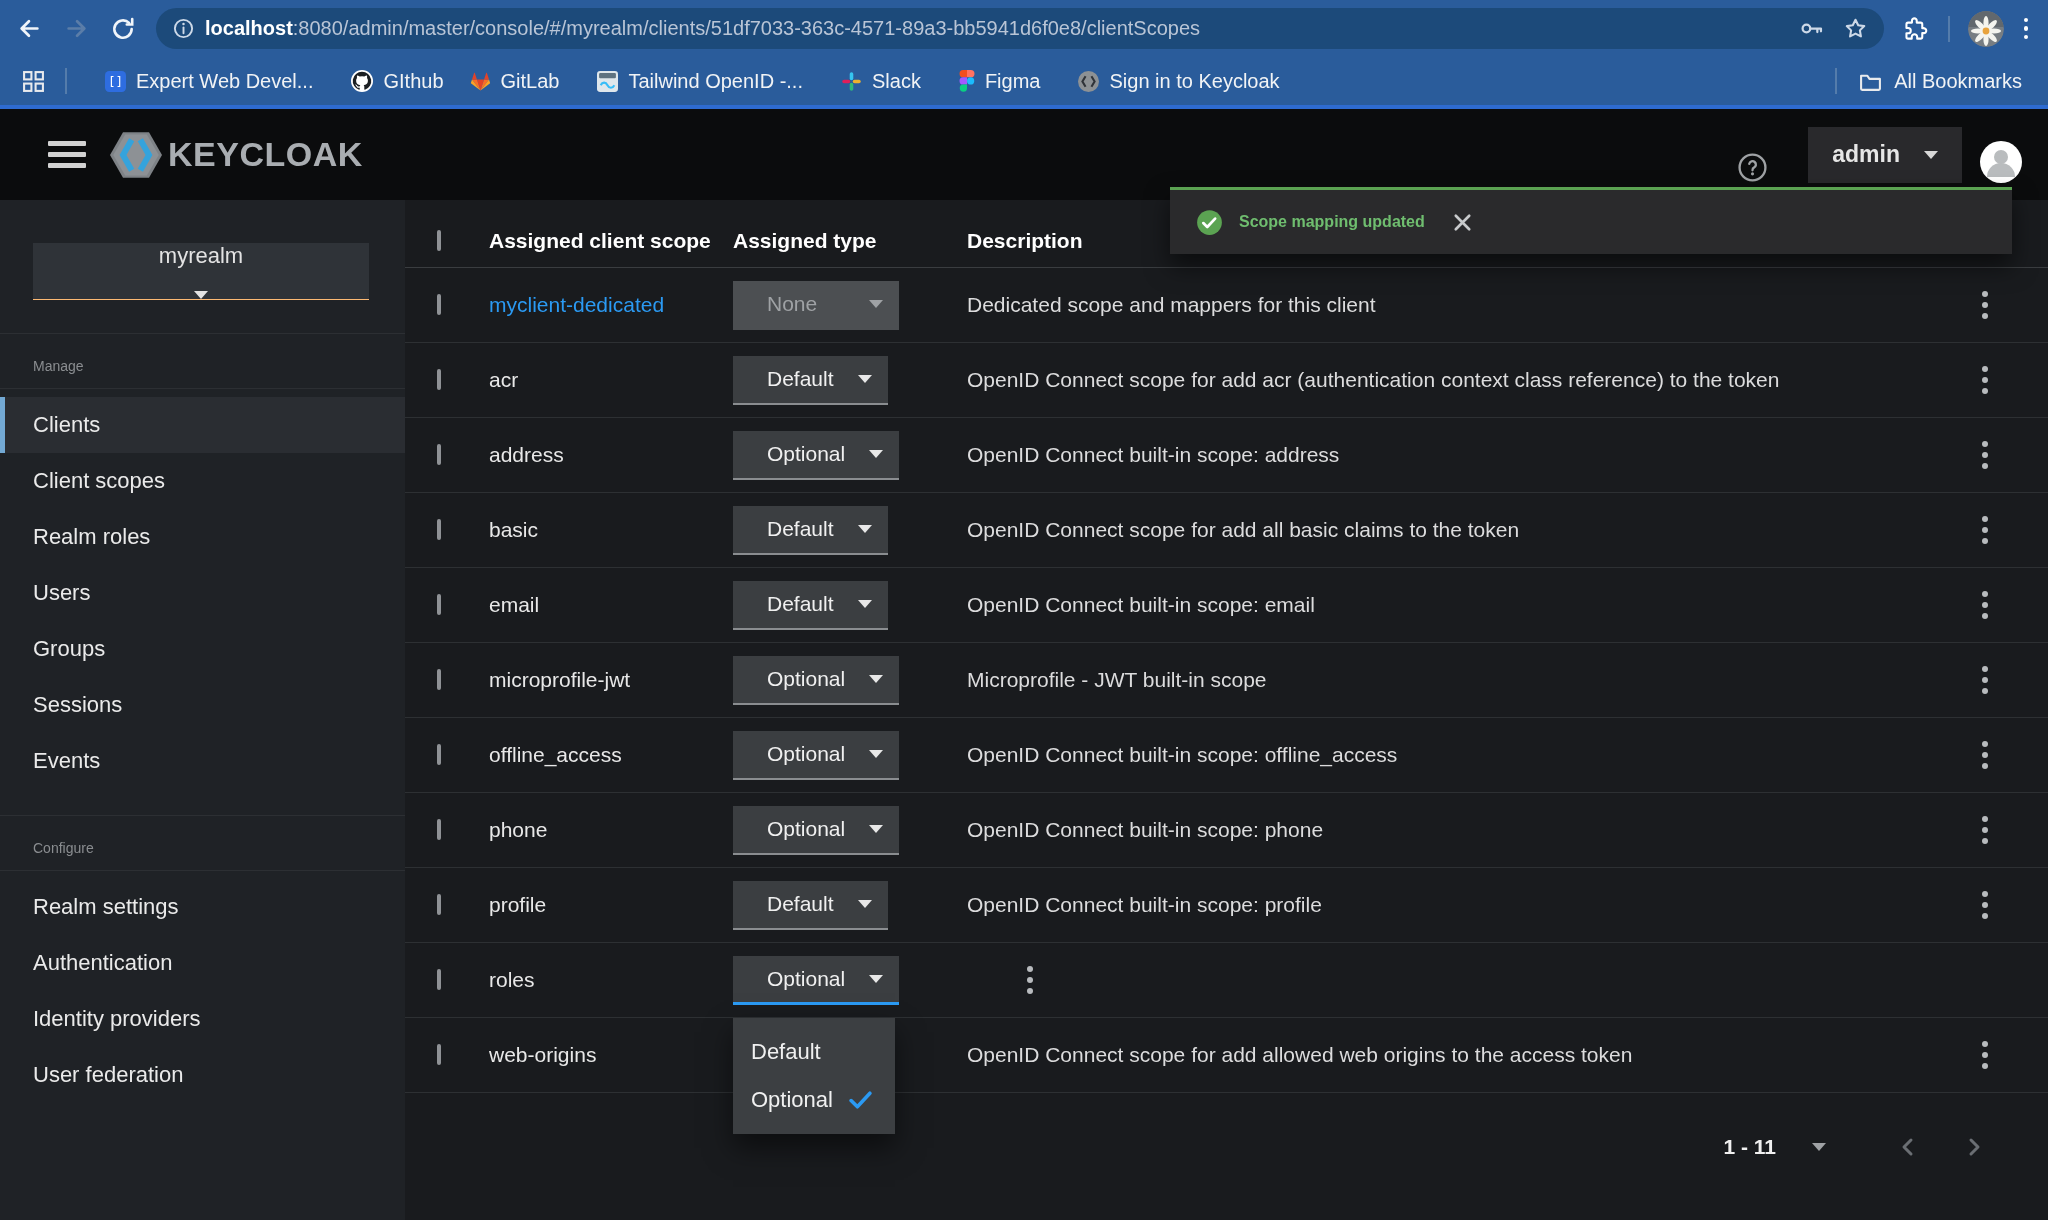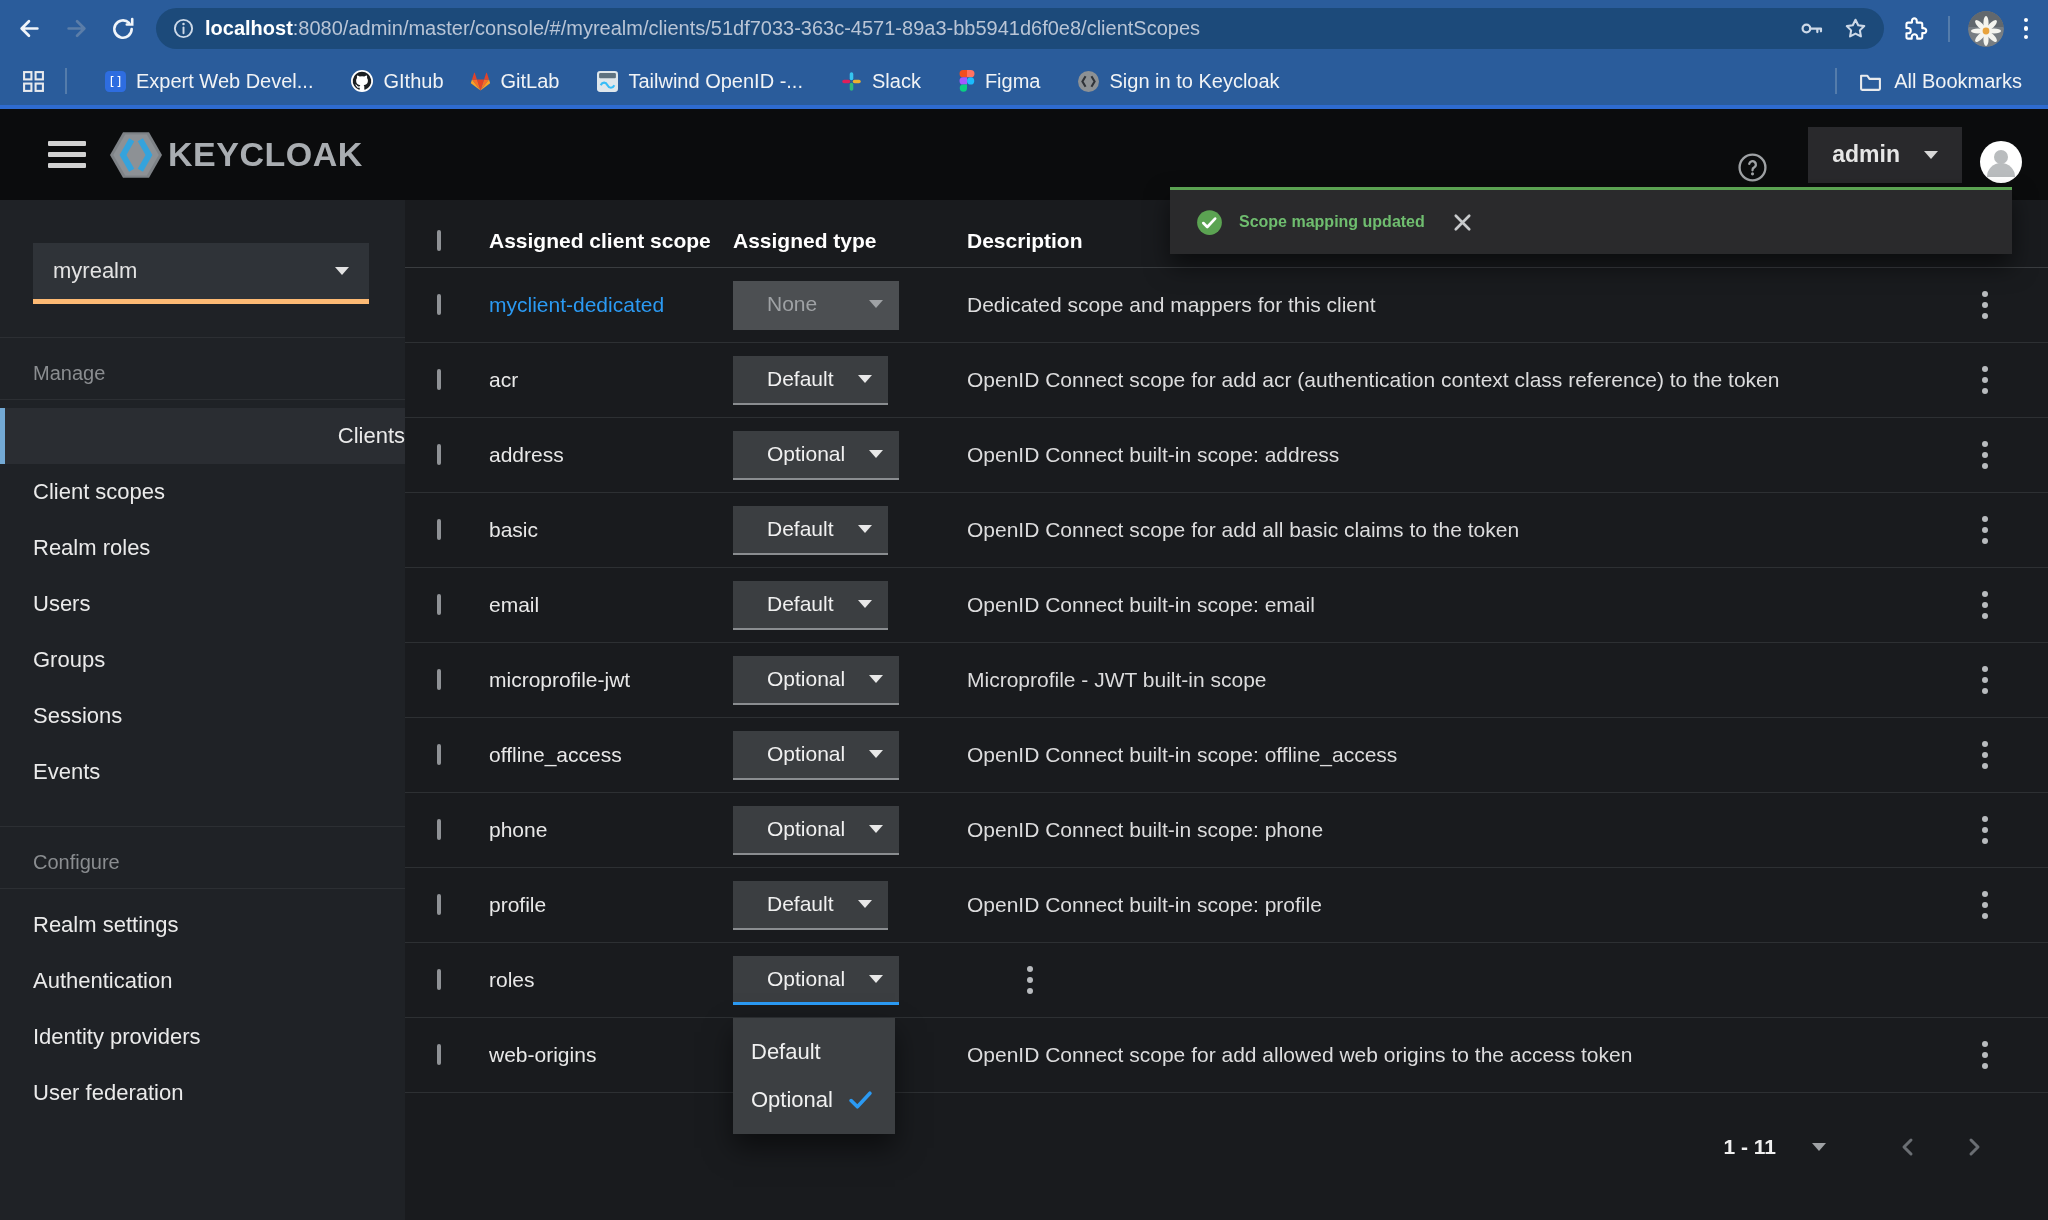--- a/index.html
+++ b/index.html
@@ -62,30 +62,30 @@
   .toast-msg{margin-left:16px;color:#6fbd6f;font-size:16px;font-weight:bold;text-align:right;}
   .toast-close{margin-left:auto;margin-right:30px;cursor:pointer;}
 
   
   .app{position:absolute;top:200px;left:0;right:0;bottom:0;display:flex;}
   .sidebar{width:405px;background:#1f2226;flex:none;}
   .main{flex:1;background:#191b1e;position:relative;min-width:0;}
 
   
   .realm-select{margin:43px 36px 0 33px;height:56px;background:#2f3338;
-                border-bottom:5px solid #fdba74;display:flex;align-items:center;
-                justify-content:space-between;padding:0 20px;font-size:22px;color:#e3e3e3;cursor:pointer;}
+                border-bottom:1px solid #fdba74;display:flex;align-items:center;
+                justify-content:space-between;padding:0 20px;font-size:22px;color:#e3e3e3;cursor:pointer;flex-direction:column;}
   .realm-select .caret-down{color:#e3e3e3;}
   .sb-spacer{height:33px;}
   .section-top-div,.section-bottom-div{border-top:1px solid #2c2f33;}
-  .section-label{padding:24px 0 14px 33px;color:#8a8d90;font-size:20px;}
+  .section-label{padding:24px 0 14px 33px;color:#8a8d90;font-size:14px;}
   .nav-items{padding-top:8px;}
   .nav-item{height:56px;display:flex;align-items:center;padding-left:28px;font-size:22px;
             color:#eaeaea;border-left:5px solid transparent;box-sizing:border-box;cursor:pointer;}
-  .nav-item.active{background:#2a2d32;border-left-color:#73a9d4;justify-content:flex-end;}
+  .nav-item.active{background:#2a2d32;border-left-color:#73a9d4;}
   .nav-gap{height:26px;}
 
   
   .table{position:absolute;top:14px;left:0;right:0;}
   .trow{display:flex;align-items:center;padding-left:32px;position:relative;}
   .thead{height:53px;border-bottom:1px solid #3a3d40;}
   .tbody .trow{height:74px;border-bottom:1px solid #2d3033;}
   .col-check{width:52px;flex:none;}
   .col-name{width:244px;flex:none;font-size:21px;color:#e8e8e8;}
   .col-type{width:234px;flex:none;position:relative;}

